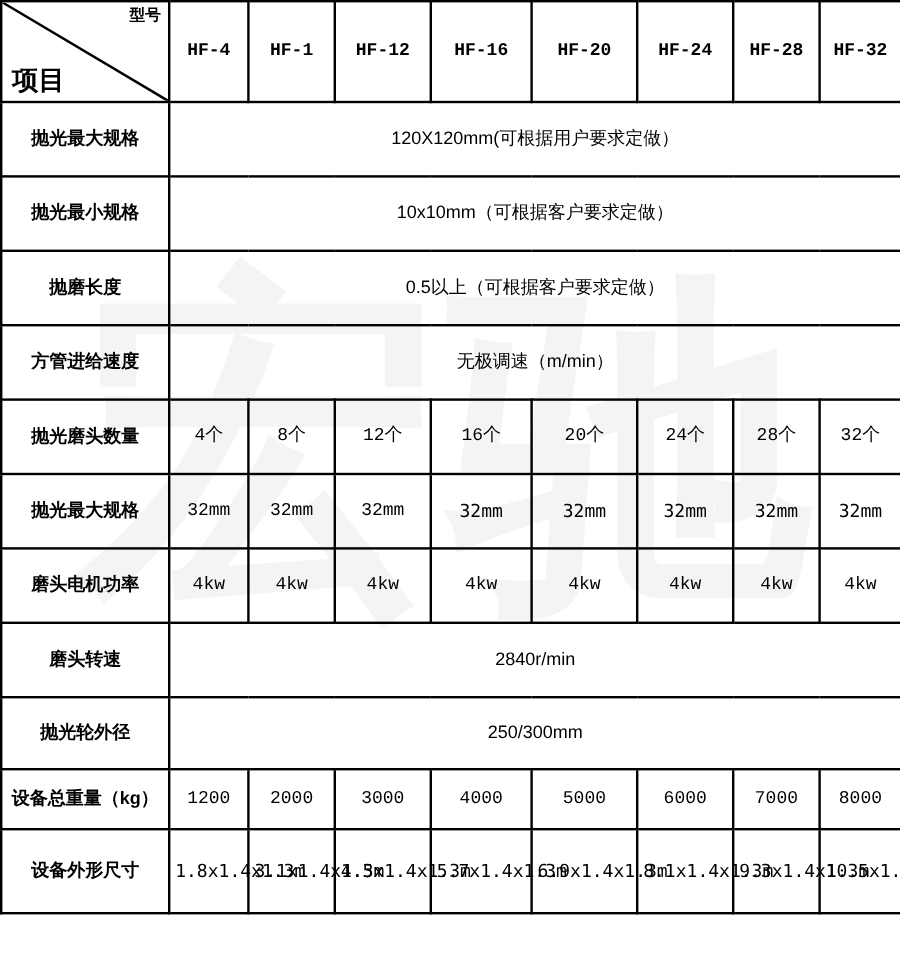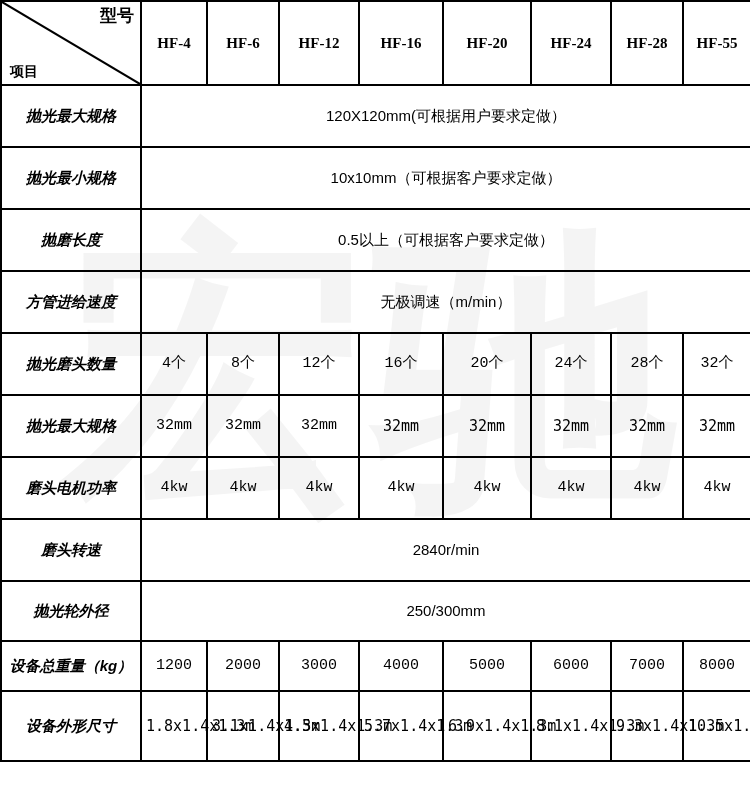--- a/index.html
+++ b/index.html
@@ -47,26 +47,25 @@
     text-align: center;
     vertical-align: middle;
     background: transparent;
     line-height: 1.25;
   }
   td.rowhead {
     font-weight: bold;
     font-size: 15px;
     width: 140px;
     text-align: center;
-    font-style: italic;
   }
   td.colhead {
     font-weight: bold;
     font-size: 16px;
-    font-family: Liberation Serif, serif;
+    font-family: Liberation Mono, monospace;
   }
   td.val {
     font-size: 14px;
     font-family: Liberation Mono, monospace;
     text-align: left;
     padding-left: 6px;
   }
   td.valc {
     font-size: 15px;
     font-family: "DejaVu Sans Mono", monospace;
@@ -91,28 +90,28 @@
   }
   .corner .diag {
     position: absolute;
     left: 0; top: 0;
     width: 100%; height: 100%;
   }
   .corner .model {
     position: absolute;
     right: 6px;
     top: 3px;
-    font-size: 17px;
+    font-size: 13px;
     font-weight: bold;
   }
   .corner .item {
     position: absolute;
     left: 8px;
     bottom: 4px;
-    font-size: 14px;
+    font-size: 22px;
     font-weight: bold;
   }
   .r1 td { height: 78px; }
   .r2 td, .r3 td, .r4 td, .r5 td { height: 56px; }
   .r6 td, .r7 td, .r8 td, .r9 td, .r10 td { height: 56px; }
   .r11 td, .r12 td { height: 54px; border-radius: 10px; }
   .r13 td { height: 44px; }
   .r14 td { height: 64px; }
 </style>
 </head>
@@ -135,27 +134,27 @@
   <tbody>
     <tr class="r1">
       <td class="corner">
         <svg class="diag" viewBox="0 0 140 78" preserveAspectRatio="none">
           <line x1="0" y1="0" x2="140" y2="78" stroke="#000000" stroke-width="2"></line>
         </svg>
         <span class="model">型号</span>
         <span class="item">项目</span>
       </td>
       <td class="colhead">HF-4</td>
-      <td class="colhead">HF-6</td>
+      <td class="colhead">HF-1</td>
       <td class="colhead">HF-12</td>
       <td class="colhead">HF-16</td>
       <td class="colhead">HF-20</td>
       <td class="colhead">HF-24</td>
       <td class="colhead">HF-28</td>
-      <td class="colhead">HF-55</td>
+      <td class="colhead">HF-32</td>
     </tr>
 
     <tr class="r2">
       <td class="rowhead">抛光最大规格</td>
       <td class="wide" colspan="8">120X120mm(可根据用户要求定做）</td>
     </tr>
 
     <tr class="r3">
       <td class="rowhead">抛光最小规格</td>
       <td class="wide" colspan="8">10x10mm（可根据客户要求定做）</td>

